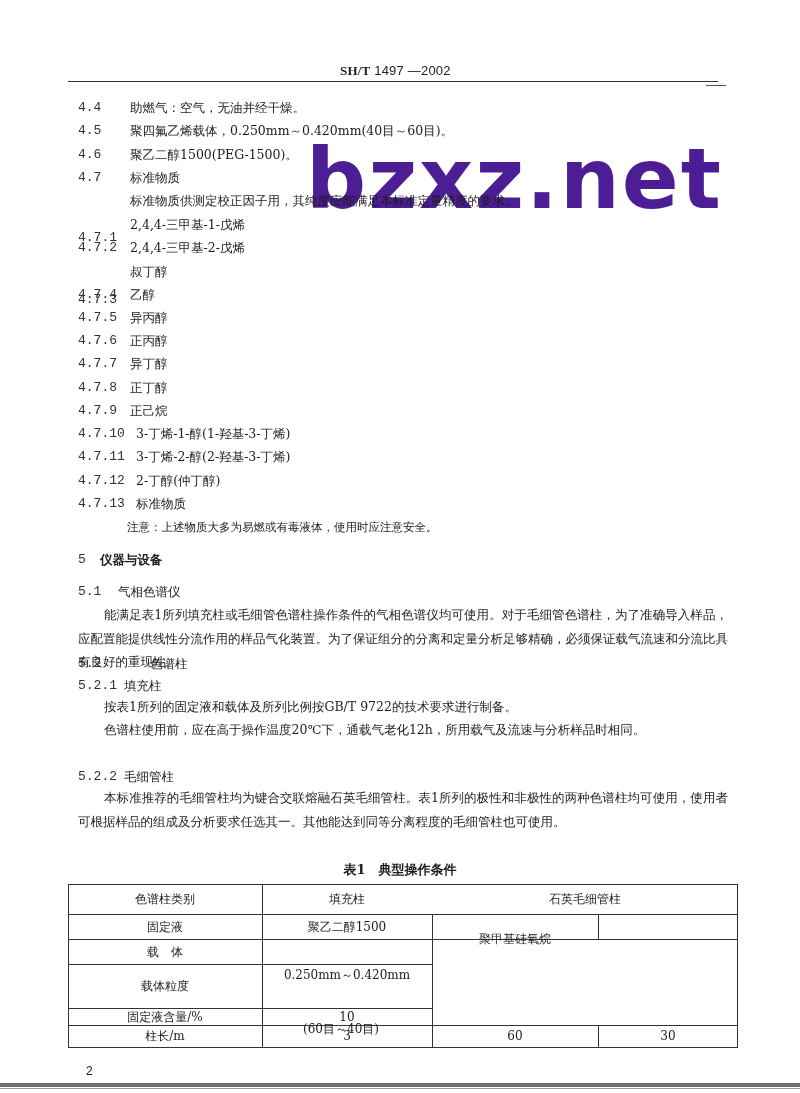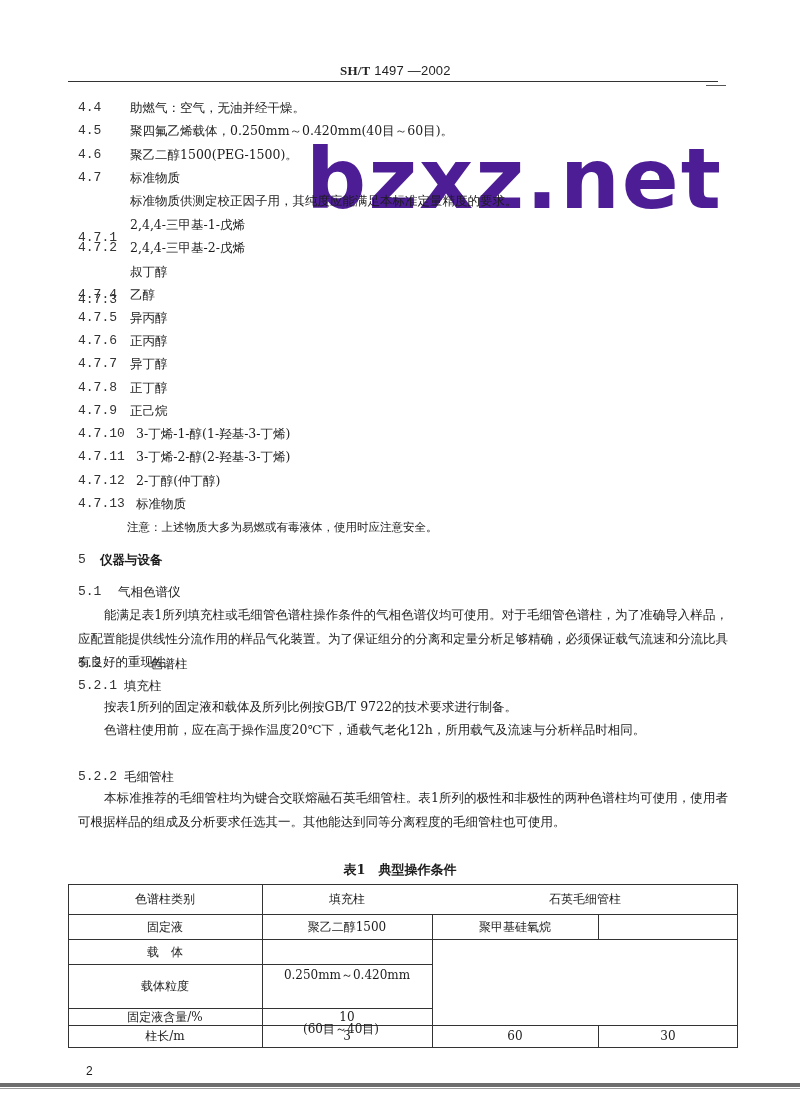--- a/index.html
+++ b/index.html
@@ -166,21 +166,21 @@
     <div class="vl" style="left:530px; top:30px; height:25px;"></div>
     <div class="vl" style="left:530px; top:141px; height:22px;"></div>
     <div class="vl" style="left:669px; top:0; height:163px;"></div>
 
     <div class="cell" style="left:0; top:0; width:194px; height:30px;">色谱柱类别</div>
     <div class="cell" style="left:194px; top:0; width:170px; height:30px;">填充柱</div>
     <div class="cell" style="left:364px; top:0; width:306px; height:30px;">石英毛细管柱</div>
 
     <div class="cell" style="left:0; top:30px; width:194px; height:25px;">固定液</div>
     <div class="cell" style="left:194px; top:30px; width:170px; height:25px;">聚乙二醇1500</div>
-    <div class="cell" style="left:364px; top:30px; width:166px; height:25px;text-align:center;">聚甲基硅氧烷</div>
+    <div class="cell" style="left:364px; top:42px; width:166px; height:25px;text-align:center;">聚甲基硅氧烷</div>
 
     <div class="cell" style="left:0; top:55px; width:194px; height:25px;">载　体</div>
 
     <div class="cell" style="left:0; top:80px; width:194px; height:44px;">载体粒度</div>
     <div class="cell" style="left:194px; top:80px; width:170px; height:22px;">0.250mm～0.420mm</div>
     <div class="cell" style="left:188px; top:102px; width:170px; height:22px;margin-top:32px;">(60目～40目)</div>
 
     <div class="cell" style="left:0; top:124px; width:194px; height:17px;">固定液含量/%</div>
     <div class="cell" style="left:194px; top:124px; width:170px; height:17px;">10</div>
 

